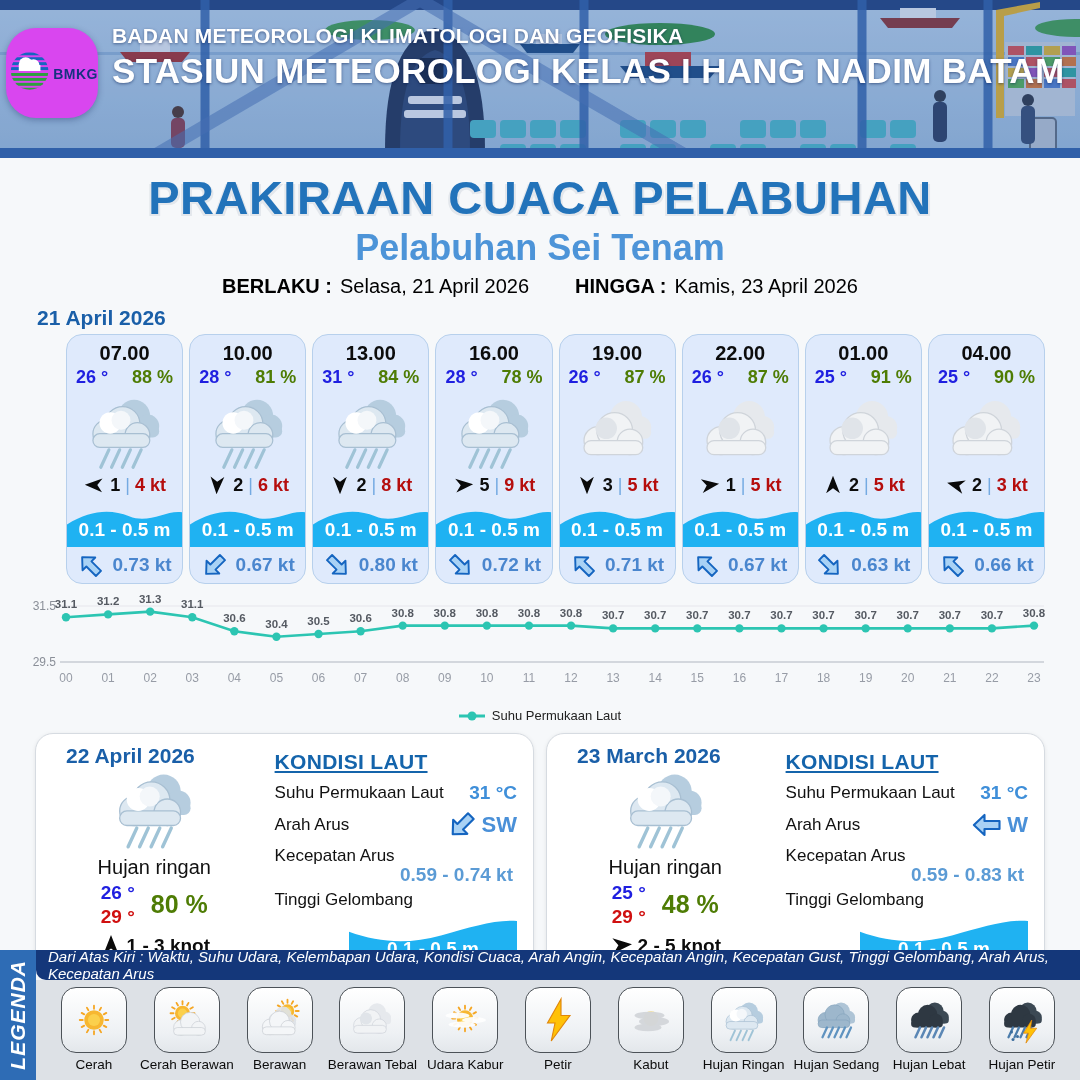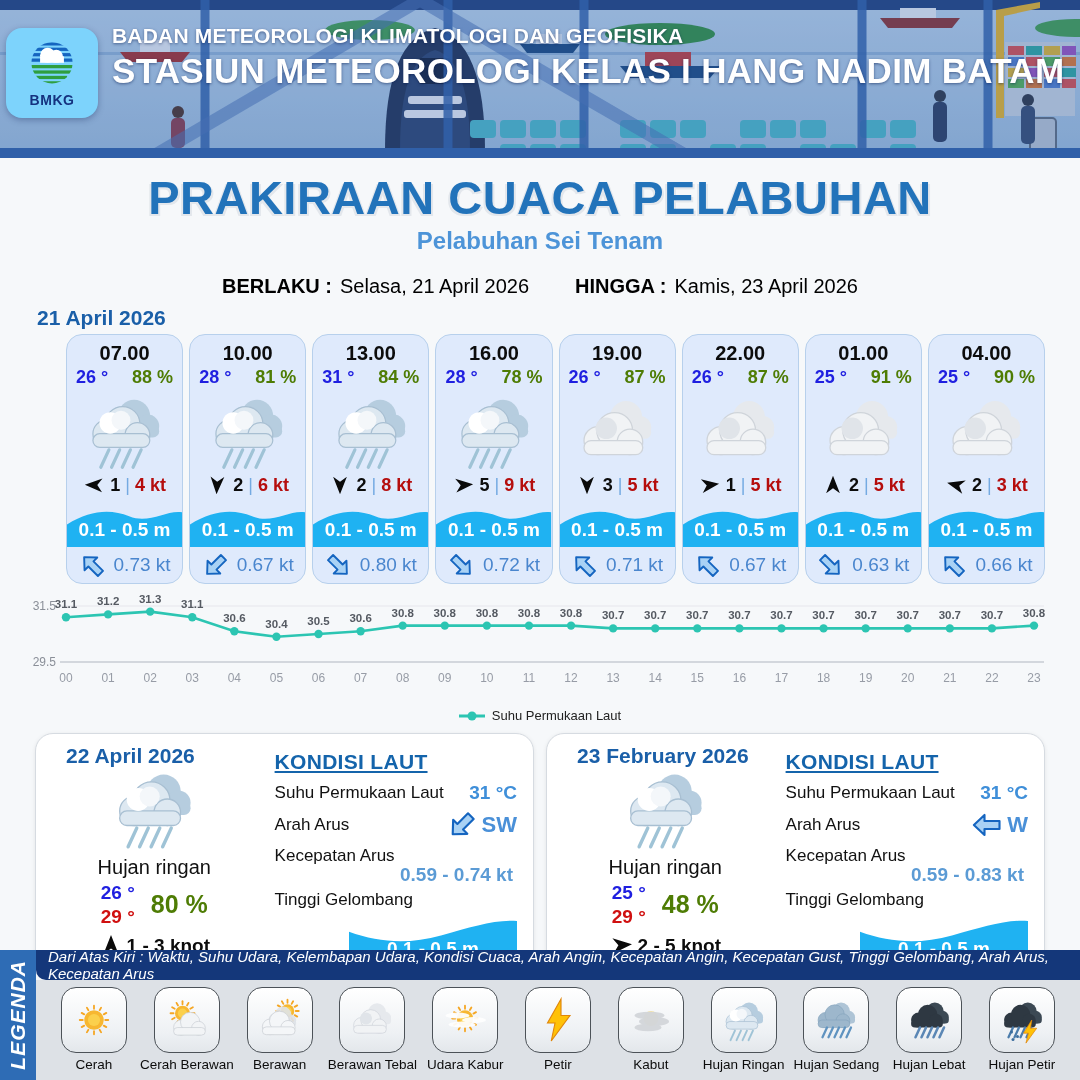--- a/index.html
+++ b/index.html
@@ -1,55 +1,55 @@
 <!DOCTYPE html>
 <html><head>
 <meta charset="utf-8">
 <style>
   html,body{margin:0;padding:0;background:#e9ebee;}
   .page{position:relative;width:1080px;height:1080px;background:#f6f8fa;overflow:hidden;
         font-family:"Liberation Sans",sans-serif;}
   
   .header{position:relative;width:1080px;height:158px;overflow:hidden;}
   .hero{position:absolute;inset:0;}
-  .logo-pill{position:absolute;left:6px;top:28px;width:92px;height:90px;background:#7dd3fc;
-             border-radius:16px;display:flex;flex-direction:column;align-items:center;
+  .logo-pill{position:absolute;left:6px;top:28px;width:92px;height:90px;background:#d946ef;
+             border-radius:30px;display:flex;flex-direction:row;align-items:center;
              justify-content:center;box-shadow:0 2px 6px rgba(20,40,90,.35);}
   .logo-text{font-size:14px;font-weight:bold;color:#15327f;letter-spacing:.5px;margin-top:1px;}
   .header-text{position:absolute;left:112px;top:24px;right:10px;color:#fff;
                text-shadow:0 1px 3px rgba(10,30,80,.55);}
   .h-agency{font-size:21px;font-weight:bold;letter-spacing:.2px;}
   .h-station{font-size:35px;font-weight:bold;margin-top:3px;letter-spacing:.3px;}
   .h-address{font-size:19px;margin-top:9px;}
   
   .titles{text-align:center;padding-top:12px;}
   .t-main{font-size:47px;font-weight:bold;color:#2273ba;letter-spacing:.5px;margin:0;
           text-shadow:-2px 2px 0 #e3e7ec,2px 2px 0 #e3e7ec;}
-  .t-sub{font-size:24px;font-weight:bold;color:#4d94d8;margin:2px 0 20px 0;}
+  .t-sub{font-size:36px;font-weight:bold;color:#4d94d8;margin:2px 0 6px 0;}
   .validity{display:flex;justify-content:center;gap:46px;font-size:20px;color:#000;}
   .validity b{font-weight:bold;margin-right:8px;}
   
   .fc-date{margin:8px 0 4px 37px;font-size:21px;font-weight:bold;color:#1a5fa8;}
   .cards{display:flex;gap:6px;margin:0 35px;height:250px;padding-left:31px;}
   .card{flex:1;background:#dfeafc;border:1.5px solid #b7d0ec;border-radius:16px;overflow:hidden;
         display:flex;flex-direction:column;position:relative;}
   .c-time{text-align:center;font-size:20px;font-weight:bold;color:#0c0c0c;margin-top:7px;}
   .c-th{display:flex;justify-content:space-between;padding:2px 9px 0 9px;font-size:18px;font-weight:bold;}
   .c-temp{color:#1f1fe0;} .c-hum{color:#4e7c04;}
   .c-icon{height:88px;display:flex;align-items:center;justify-content:center;}
   .c-wind{display:flex;align-items:center;justify-content:center;gap:5px;font-size:18px;
           font-weight:bold;height:26px;}
   .c-wind .n{color:#0c0c0c;} .c-wind .sep{color:#74aae2;font-weight:normal;}
   .c-wind .spd{color:#b50d0d;}
   .c-wave{position:relative;height:58px;margin-top:4px;}
   .c-wave svg{position:absolute;inset:0;width:100%;height:100%;}
   .c-wave .wtxt{position:absolute;left:0;right:0;bottom:6px;text-align:center;color:#fff;
                 font-size:19px;font-weight:bold;}
   .c-cur{height:44px;display:flex;align-items:center;justify-content:center;gap:8px;
-         font-size:19px;font-weight:normal;color:#4a86ce;}
+         font-size:19px;font-weight:bold;color:#4a86ce;}
   .arrow-slot{display:inline-flex;}
   
   .chart-sec{margin:6px 30px 0 30px;}
   .chart-legend{display:flex;align-items:center;justify-content:center;gap:7px;font-size:13px;
                 color:#222;margin-top:-2px;}
   
   .days{display:flex;gap:12px;margin:10px 35px 0 35px;height:244px;}
   .day-card{flex:1;background:#fff;border:1.5px solid #d6dbe1;border-radius:18px;
             box-shadow:0 1px 4px rgba(0,0,0,.08);display:flex;padding:10px 16px;}
   .d-left{width:44%;display:flex;flex-direction:column;align-items:center;}
@@ -858,21 +858,21 @@
           <svg viewBox="0 0 168 60" preserveAspectRatio="none">
               <path d="M0 22 C 30 34 60 36 92 26 C 122 17 146 8 168 10 L168 60 L0 60 Z" fill="#1fb2f2"></path>
             </svg>
           <span class="wtxt">0.1 - 0.5 m</span>
         </div>
       </div>
     </div>
 
     <div class="day-card">
       <div class="d-left">
-        <div class="d-date">23 February 2026</div>
+        <div class="d-date">23 March 2026</div>
         <div class="d-icon day-icon-slot"><svg width="92" height="92" viewBox="0 0 64 64">
               <g transform="translate(9,-4) scale(.85)">
                 <g fill="#b6cddf">
  <circle cx="22" cy="37" r="11"></circle>
                   <circle cx="35" cy="29" r="14"></circle>
                   <circle cx="47" cy="38" r="10"></circle>
  <rect x="11" y="37" width="46" height="11" rx="5.5"></rect>
                 </g>
               </g>
               <g transform="translate(-2,0) scale(.92)">

